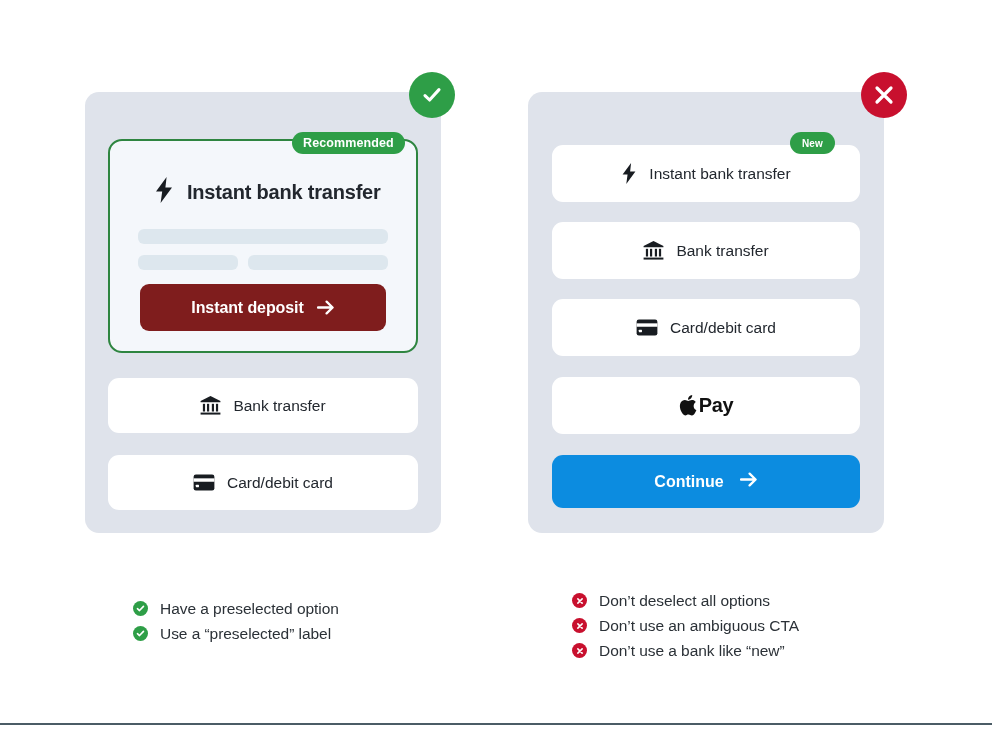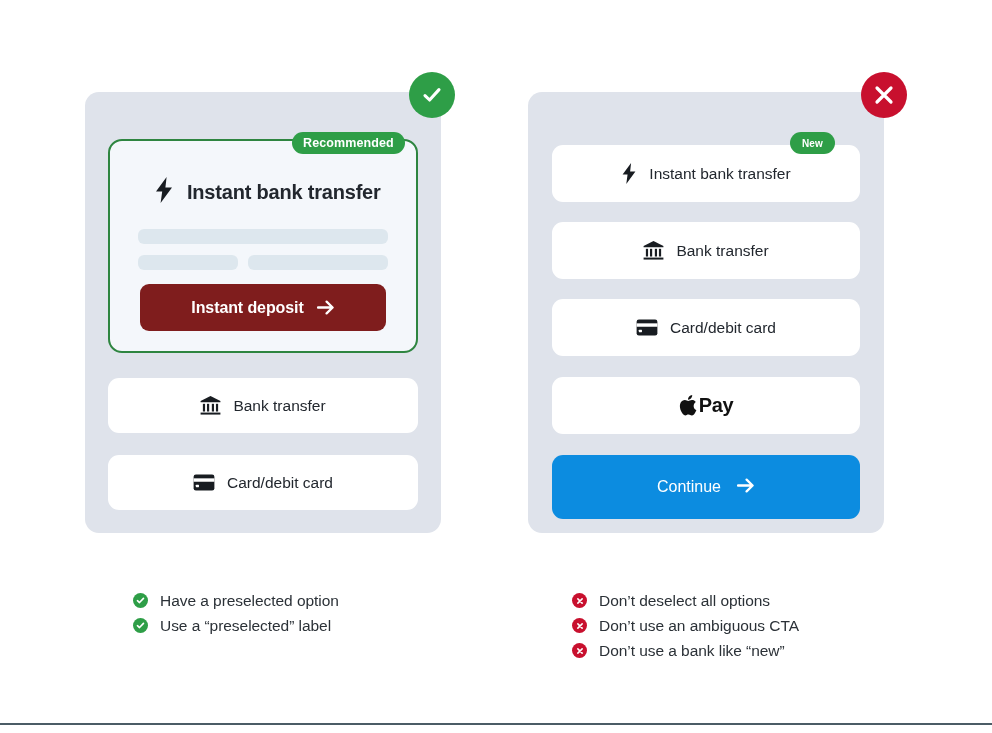--- a/index.html
+++ b/index.html
@@ -164,28 +164,28 @@
   .opt-r1 { left: 552px; top: 145px; width: 308px; height: 57px; }
   .opt-r2 { left: 552px; top: 222px; width: 308px; height: 57px; }
   .opt-r3 { left: 552px; top: 299px; width: 308px; height: 57px; }
   .opt-r4 { left: 552px; top: 377px; width: 308px; height: 57px; }
 
   .continue {
     position: absolute;
     left: 552px;
     top: 455px;
     width: 308px;
-    height: 64px;
+    height: 53px;
     background: #0c8ce0;
     border: none;
     border-radius: 11px;
     color: #ffffff;
     font-family: "Liberation Sans", sans-serif;
     font-size: 16px;
-    font-weight: 400;
+    font-weight: 700;
     display: flex;
     align-items: center;
     justify-content: center;
     gap: 16px;
     cursor: pointer;
   }
 
   .applepay {
     display: flex;
     align-items: center;
@@ -194,21 +194,21 @@
     font-weight: 700;
     color: #111111;
     letter-spacing: -.4px;
   }
 
   
   .guide {
     position: absolute;
     top: 588px;
   }
-  .guide.do    { left: 133px; }
+  .guide.do    { left: 133px; margin-top: 8px; }
   .guide.dont  { left: 572px; }
 
   .guide-item {
     display: flex;
     align-items: center;
     gap: 12px;
     height: 25px;
   }
   .guide-item .mark {
     width: 15px;

